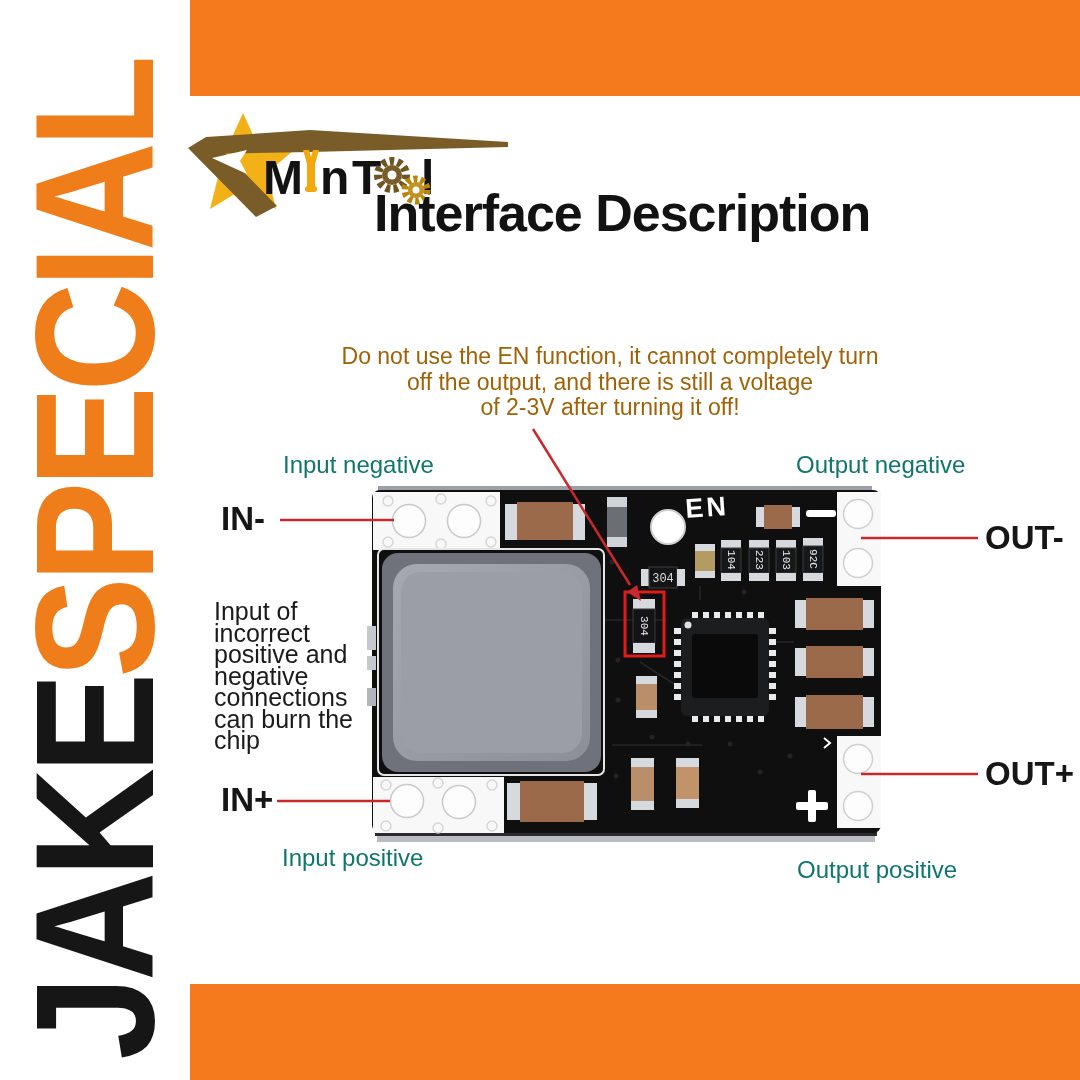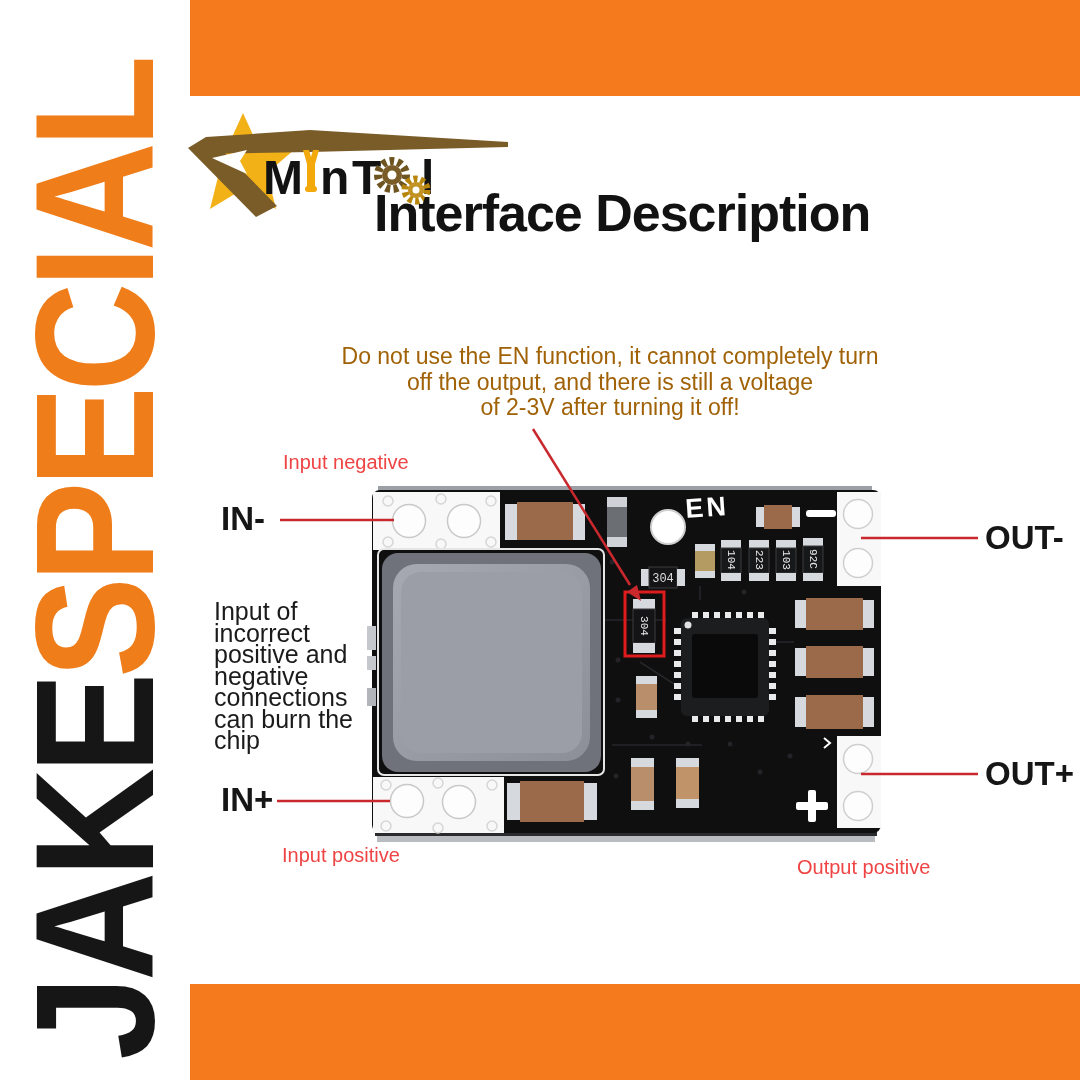--- a/index.html
+++ b/index.html
@@ -29,21 +29,21 @@
     position:absolute;left:356px;top:165px;margin:18px;
     font-size:52px;font-weight:700;letter-spacing:-1px;color:#121212;
     white-space:nowrap;font-family:"Liberation Sans",sans-serif;
   }
   
   .warning{
     position:absolute;left:300px;top:344px;width:620px;text-align:center;
     font-size:23px;line-height:25.5px;color:#a16207;
   }
   
-  .lab{position:absolute;color:#ef4444;font-size:20px;white-space:nowrap;}
+  .lab{position:absolute;color:#0f766e;font-size:24px;white-space:nowrap;}
   .port{position:absolute;color:#161616;font-size:33px;font-weight:700;white-space:nowrap;}
   .caution{
     position:absolute;left:214px;top:601px;width:158px;
     font-size:25px;line-height:21.5px;color:#1b1b1b;
   }
   .overlay{position:absolute;left:0;top:0;width:1080px;height:1080px;pointer-events:none;}
   .pcb{position:absolute;left:366px;top:482px;width:520px;height:366px;}
 </style>
 </head>
 <body>
@@ -93,20 +93,21 @@
 
   <h1 class="title">Interface Description</h1>
 
   <div class="warning">
     <div>Do not use the EN function, it cannot completely turn</div>
     <div>off the output, and there is still a voltage</div>
     <div>of 2-3V after turning it off!</div>
   </div>
 
   <div class="lab" style="left:283px;top:451px;">Input negative</div>
+  <div class="lab" style="left:796px;top:451px;">Output negative</div>
   <div class="port" style="left:221px;top:500px;">IN-</div>
   <div class="port" style="left:985px;top:519px;">OUT-</div>
   <div class="caution">Input of incorrect positive and negative connections can burn the chip</div>
   <div class="port" style="left:221px;top:781px;">IN+</div>
   <div class="port" style="left:985px;top:755px;">OUT+</div>
   <div class="lab" style="left:282px;top:844px;">Input positive</div>
   <div class="lab" style="left:797px;top:856px;">Output positive</div>
 
   <svg class="pcb" viewBox="366 482 520 366">
     <defs>

